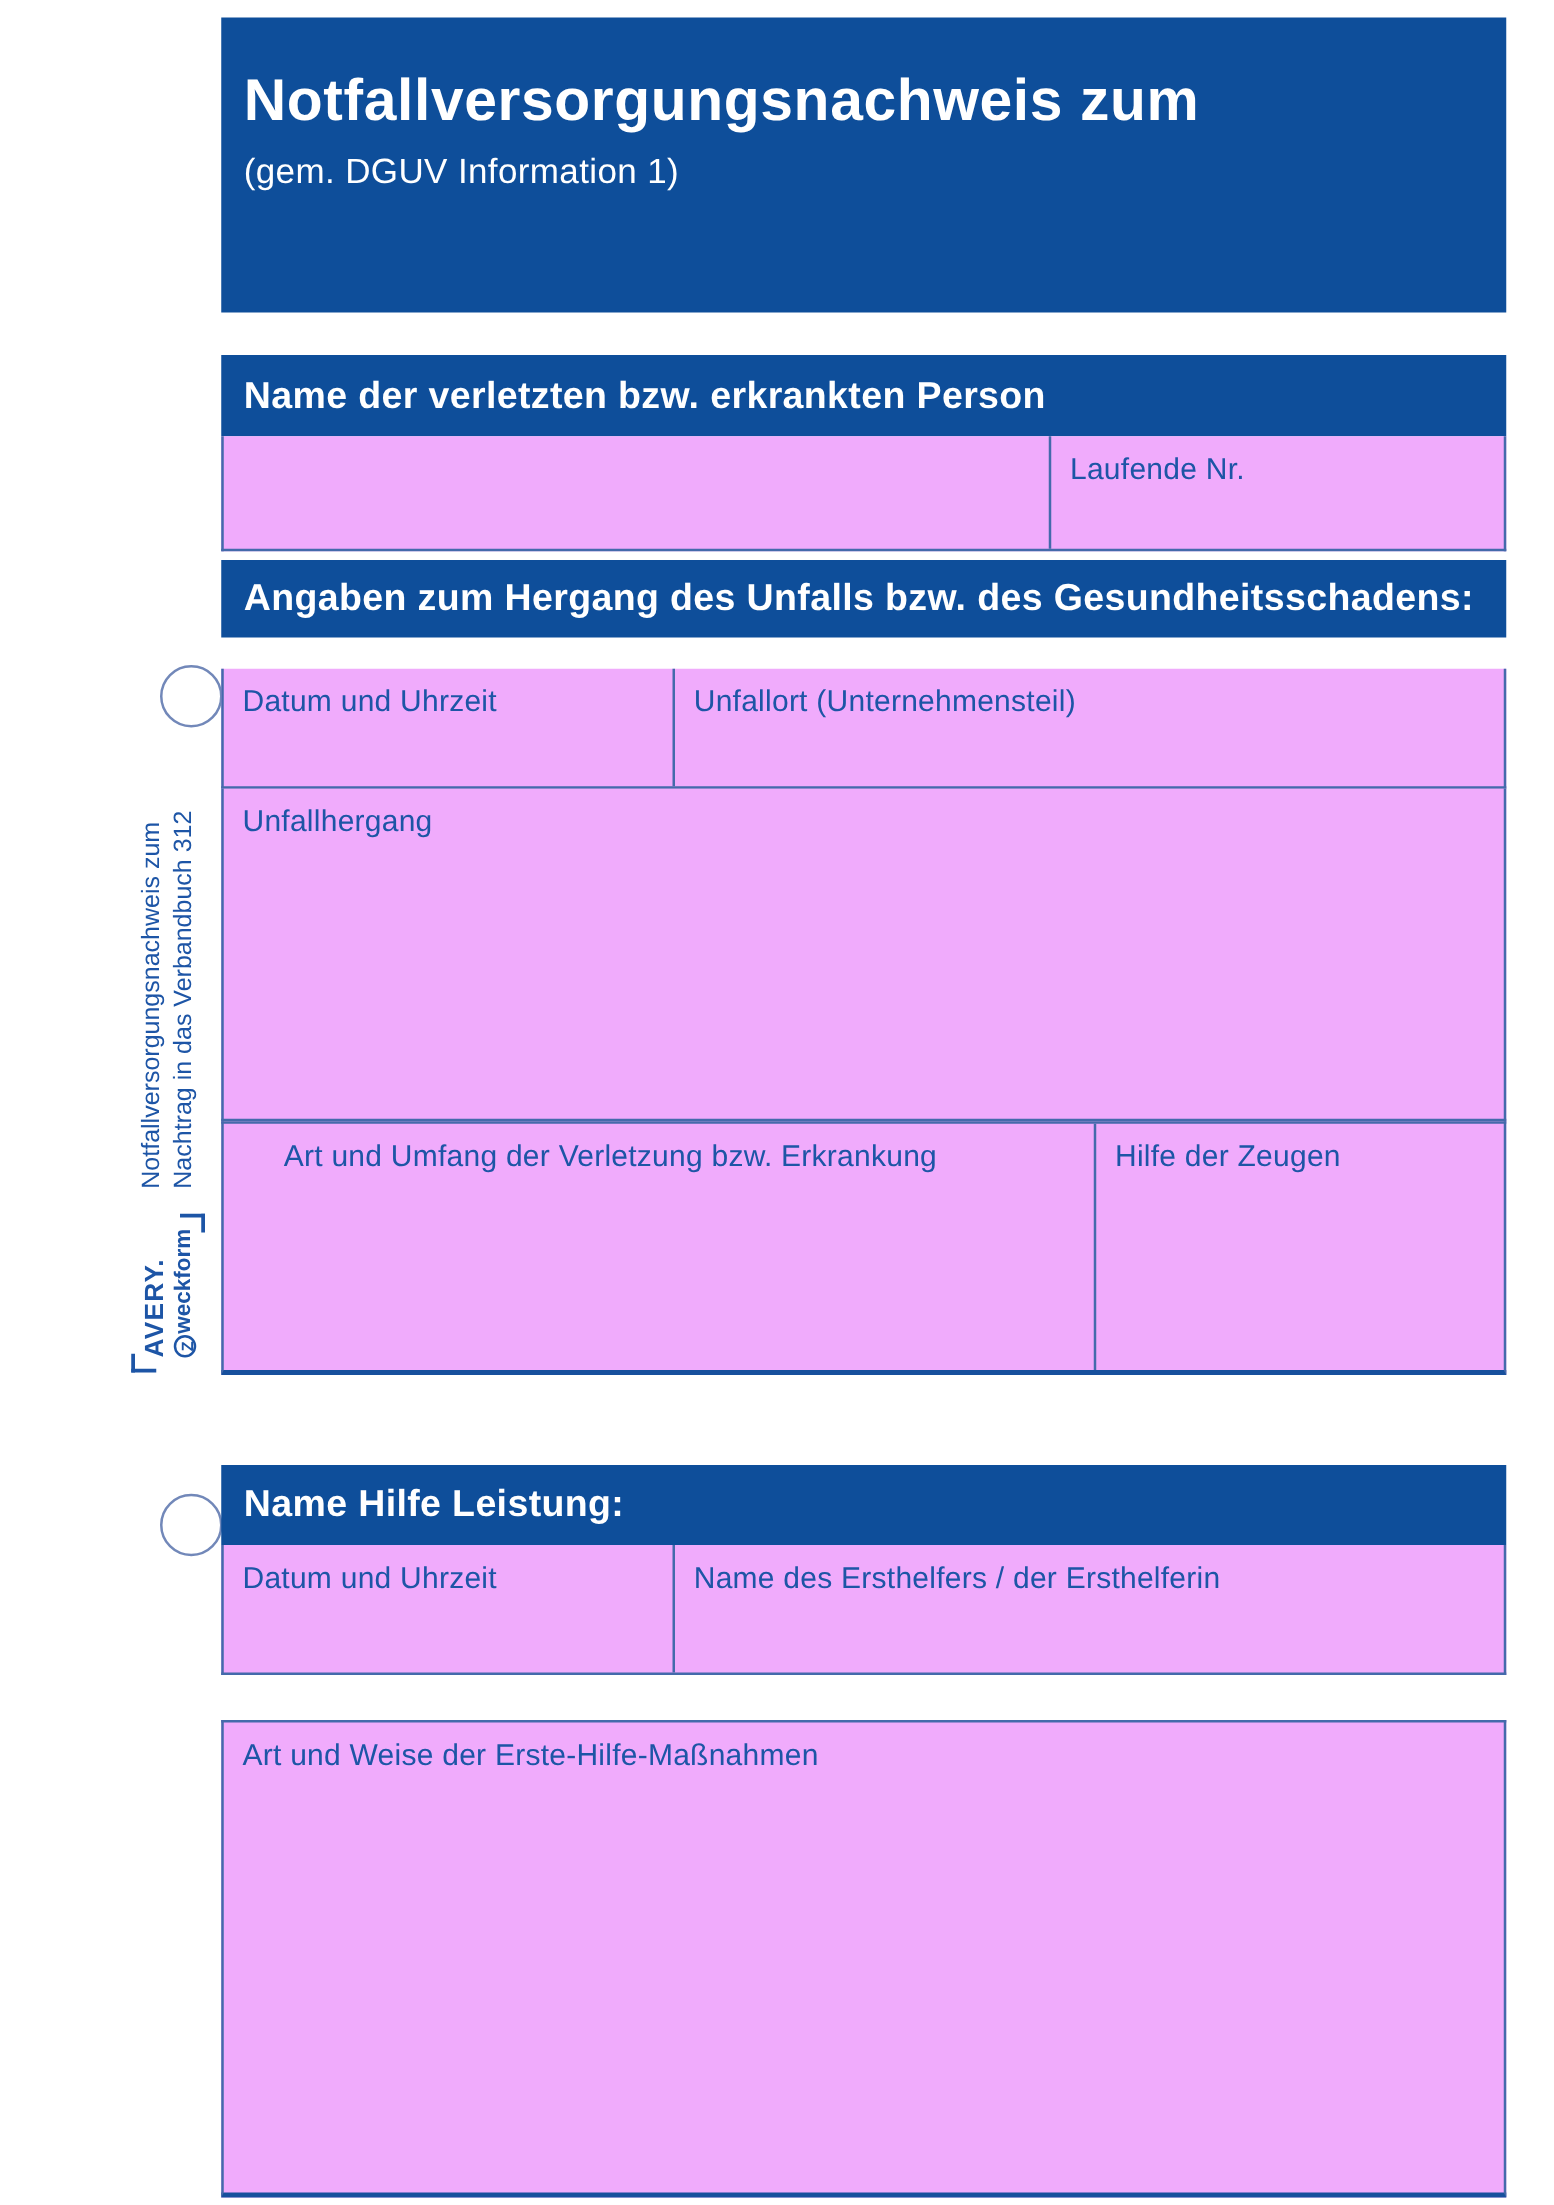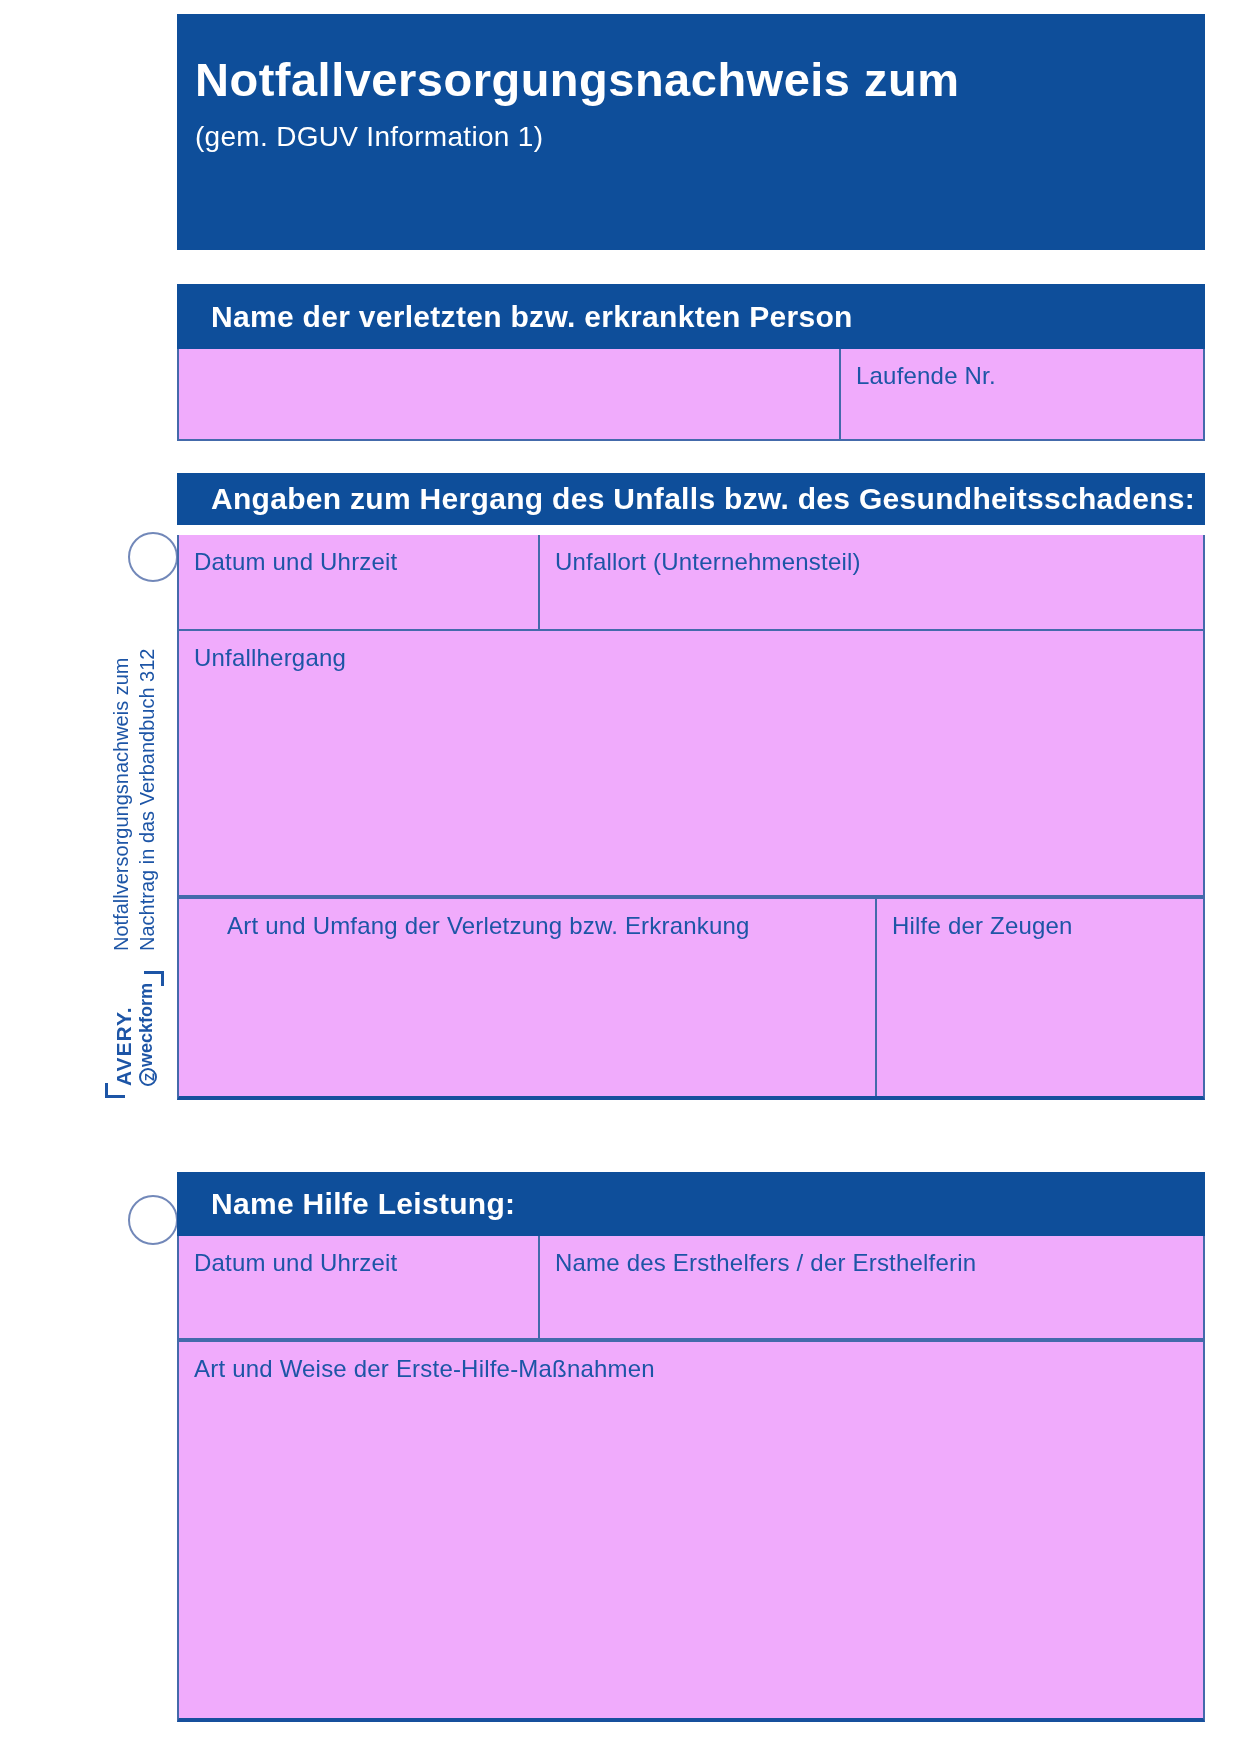--- a/index.html
+++ b/index.html
@@ -17,38 +17,38 @@
   #header{
     position:absolute;left:177px;top:14px;width:1028px;height:236px;
     background:var(--blue);color:#fff;box-sizing:border-box;
     padding:36px 18px 0 18px;
   }
   #header h1{margin:0;font-size:47px;line-height:60px;font-weight:600;letter-spacing:.5px;}
   #header .subtitle{margin-top:11px;font-size:28px;font-weight:400;letter-spacing:.3px;}
   
   .bar{
     position:absolute;left:177px;width:1028px;background:var(--blue);color:#fff;
-    display:flex;align-items:center;box-sizing:border-box;padding:0 34px;
+    display:flex;align-items:center;box-sizing:border-box;padding:0 18px;
     font-size:30px;font-weight:600;letter-spacing:.3px;white-space:nowrap;
   }
   #bar-person{top:284px;height:65px;}
-  #bar-hergang{top:473px;height:52px;}
+  #bar-hergang{top:448px;height:62px;}
   #bar-erste{top:1172px;height:64px;}
   
   .row{
     position:absolute;left:177px;width:1028px;box-sizing:border-box;background:#f0abfc;
     border:2px solid var(--border);border-top:0;display:flex;align-items:stretch;
   }
   .row.mid{border-top:2px solid var(--border);}
   #row-person{top:349px;height:92px;}
   #row-hergang-1{top:535px;height:96px;}
   #row-hergang-2{top:631px;height:266px;justify-content:flex-end;}
   #row-hergang-3{top:897px;height:203px;border-bottom-width:4px;border-bottom-color:var(--border-dark);}
   #row-erste-1{top:1236px;height:104px;}
-  #row-erste-2{top:1340px;height:382px;border-bottom-width:4px;border-bottom-color:var(--border-dark);gap:32px;}
+  #row-erste-2{top:1376px;height:382px;border-bottom-width:4px;border-bottom-color:var(--border-dark);gap:32px;}
   .cell{position:relative;box-sizing:border-box;padding:13px 15px;flex:1;}
   .cell + .cell{border-left:2px solid var(--border);}
   .cell.w660{flex:0 0 660px;}
   .cell.w359{flex:0 0 359px;}
   .cell.w663{flex:0 0 663px;margin-left:33px;}
   .cell.w525{flex:0 0 525px;}
   .label{font-size:24px;color:var(--label);font-weight:500;letter-spacing:.2px;}
   
   .hole{
     position:absolute;left:128px;width:46px;height:46px;border-radius:50%;

